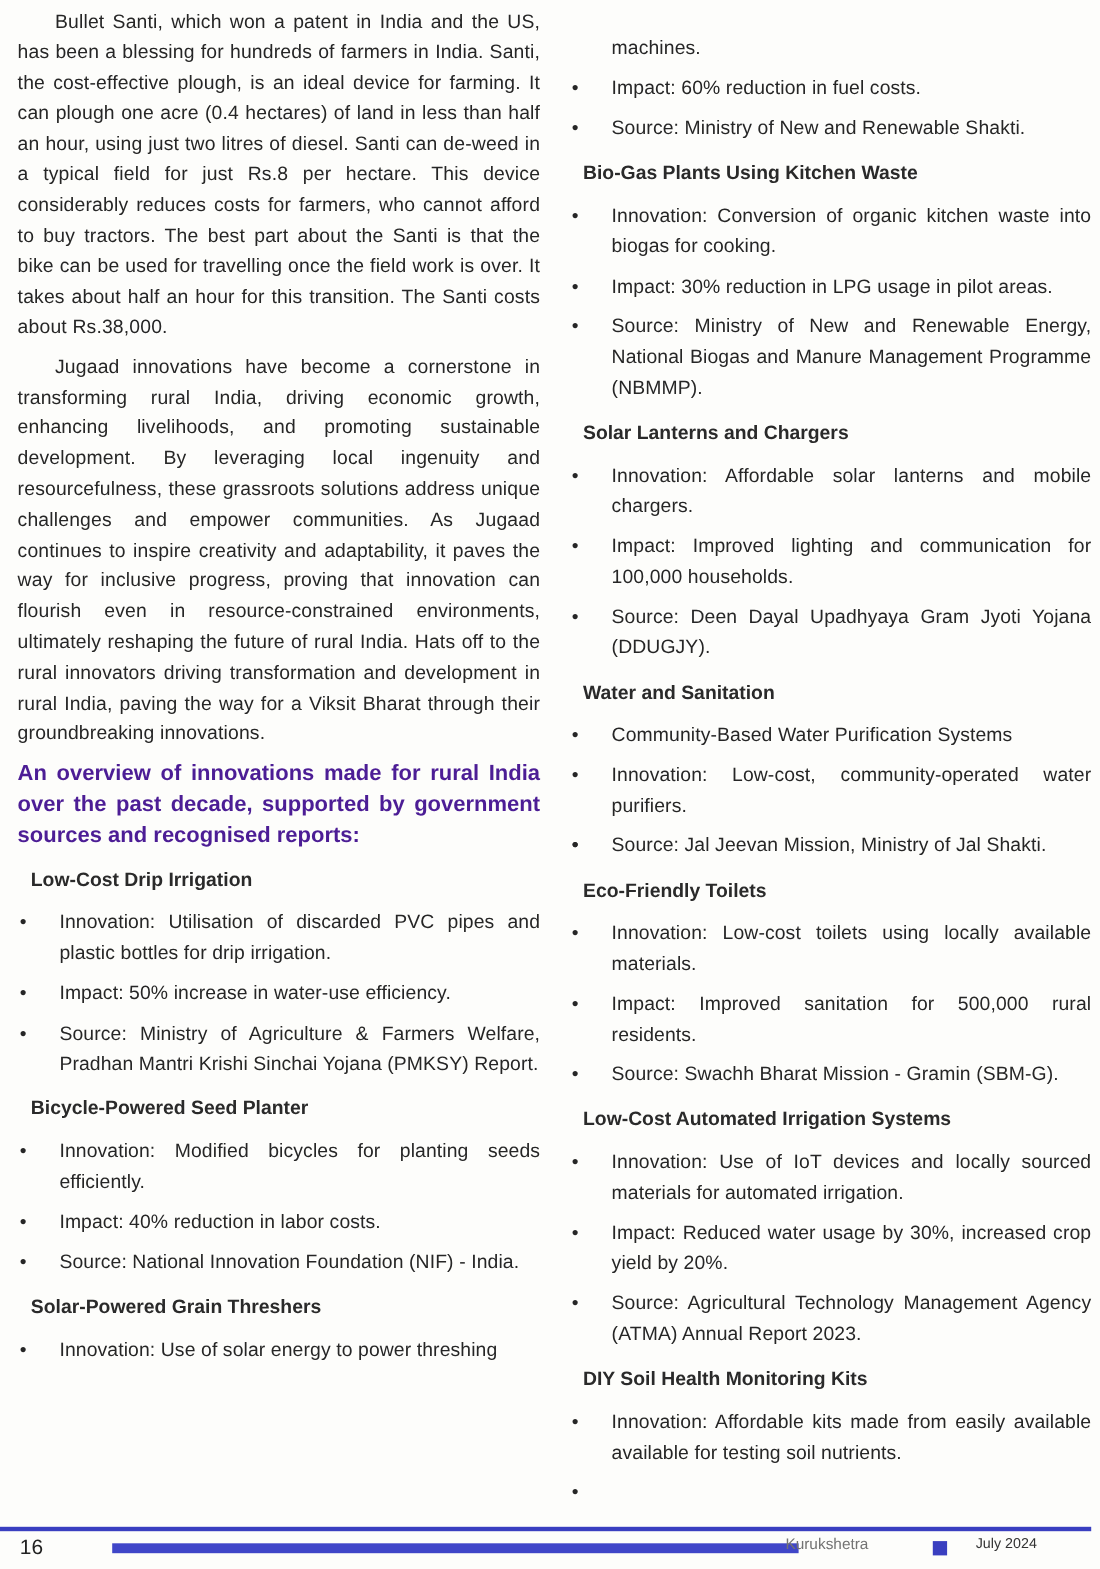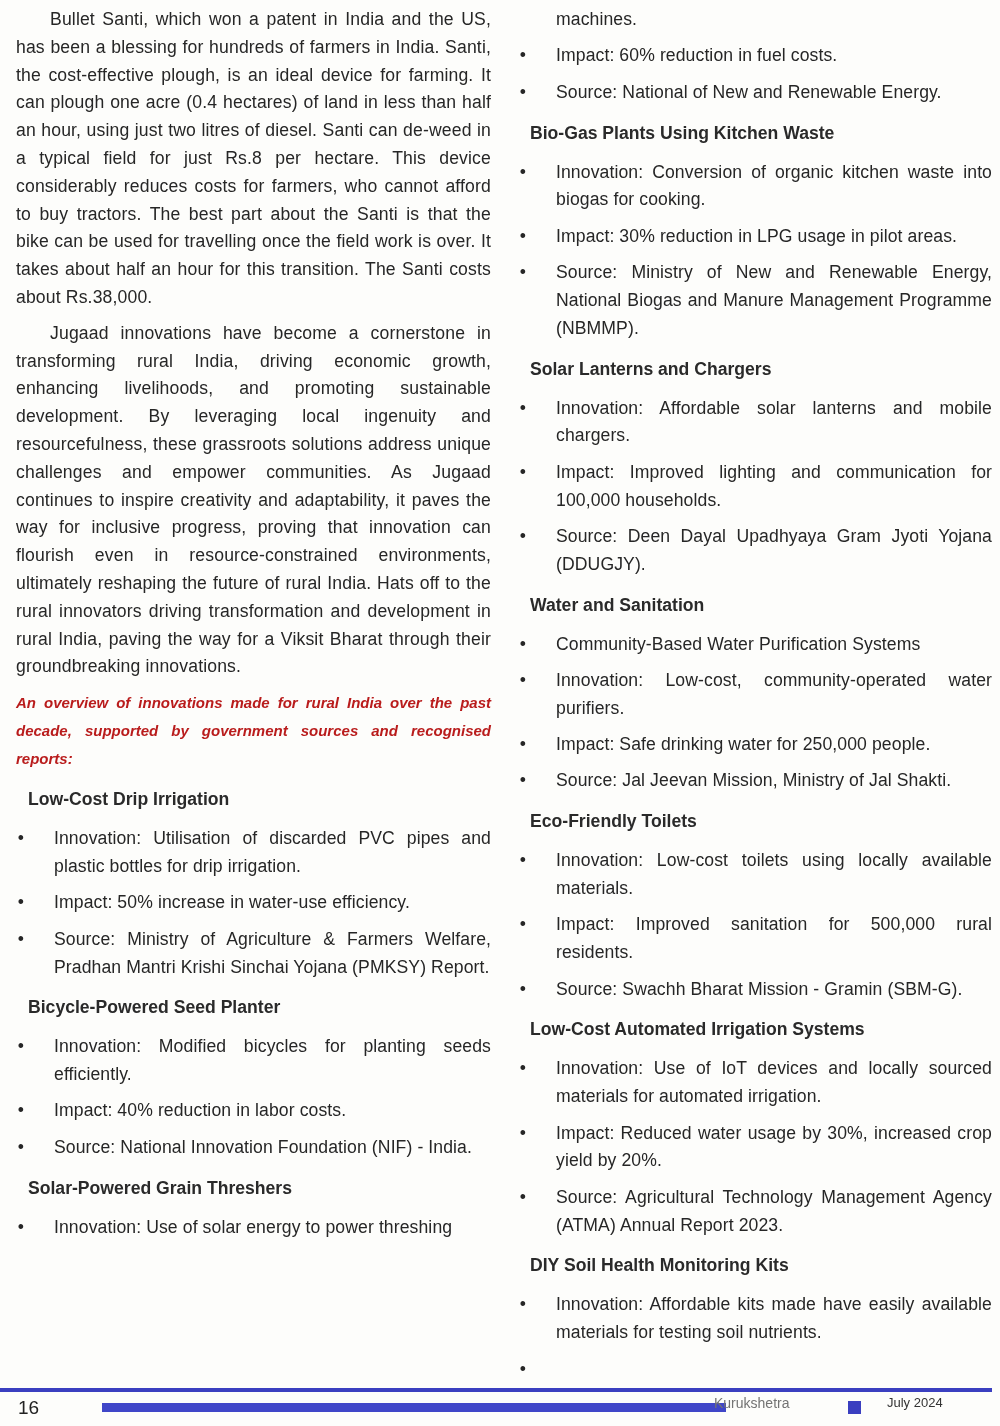--- a/index.html
+++ b/index.html
@@ -2,26 +2,26 @@
 <html><head>
 <meta charset="utf-8">
 <style>
   html, body { margin:0; padding:0; }
   body { width:1000px; height:1426px; background:#fdfdfb; position:relative; overflow:hidden;
          font-family:"Liberation Sans", "DejaVu Sans", sans-serif; color:#262626; }
   .col { position:absolute; top:6px; }
   .left { left:16px; width:475px; }
   .right { left:518px; width:474px; }
   p.para { margin:0 0 8px 0; font-size:17.6px; line-height:27.8px; text-align:justify; text-indent:34px; letter-spacing:0.15px; }
-  .pink { color:#b91c1c; font-weight:bold; font-size:15px; line-height:28px; margin:6px 0 6px 0; text-align:justify;font-style:italic; }
+  .pink { color:#4c1d95; font-weight:bold; font-size:20px; line-height:28px; margin:6px 0 6px 0; text-align:justify; }
   h3 { margin:12px; font-size:17.6px; line-height:28px; font-weight:bold; color:#2a2a2a; }
   ul { list-style:none; margin:0 0 4px 0; padding:0; }
   li { position:relative; padding-left:38px; font-size:17.6px; line-height:27.8px; margin-bottom:8.6px; text-align:justify; letter-spacing:0.1px; }
   li .bullet { position:absolute; left:0; top:0; width:10px; text-align:center; }
-  li.cont { padding-left:38px; }
+  li.cont { padding-left:38px;margin-top:24px; }
   .footer { position:absolute; left:0; top:1385px; width:1000px; height:41px; }
   .footer .topline { position:absolute; left:0; top:3px; width:992px; height:4px; background:#3a3fc0; }
   .footer .pagenum { position:absolute; left:18px; top:12px; font-size:19px; color:#222; }
   .footer .bar { position:absolute; left:102px; top:18px; width:624px; height:9px; background:#4046c8; }
   .footer .mag { position:absolute; left:714px; top:10px; font-size:14px; color:#737373; }
   .footer .sq { position:absolute; left:848px; top:16px; width:13px; height:13px; background:#3a3fc0; }
   .footer .date { position:absolute; left:887px; top:10px; font-size:13px; color:#333; }
 </style>
 </head>
 <body>
@@ -54,21 +54,21 @@
     <ul>
       <li><span class="bullet">•</span><span>Innovation: Use of solar energy to power threshing</span></li>
     </ul>
   </div>
 </div>
 
 <div class="col right">
   <ul>
     <li class="cont"><span>machines.</span></li>
     <li><span class="bullet">•</span><span>Impact: 60% reduction in fuel costs.</span></li>
-    <li><span class="bullet">•</span><span>Source: National of New and Renewable Energy.</span></li>
+    <li><span class="bullet">•</span><span>Source: Ministry of New and Renewable Shakti.</span></li>
   </ul>
 
   <div>
     <h3>Bio-Gas Plants Using Kitchen Waste</h3>
     <ul>
       <li><span class="bullet">•</span><span>Innovation: Conversion of organic kitchen waste into biogas for cooking.</span></li>
       <li><span class="bullet">•</span><span>Impact: 30% reduction in LPG usage in pilot areas.</span></li>
       <li><span class="bullet">•</span><span>Source: Ministry of New and Renewable Energy, National Biogas and Manure Management Programme (NBMMP).</span></li>
     </ul>
   </div>
@@ -80,21 +80,21 @@
       <li><span class="bullet">•</span><span>Impact: Improved lighting and communication for 100,000 households.</span></li>
       <li><span class="bullet">•</span><span>Source: Deen Dayal Upadhyaya Gram Jyoti Yojana (DDUGJY).</span></li>
     </ul>
   </div>
 
   <div>
     <h3>Water and Sanitation</h3>
     <ul>
       <li><span class="bullet">•</span><span>Community-Based Water Purification Systems</span></li>
       <li><span class="bullet">•</span><span>Innovation: Low-cost, community-operated water purifiers.</span></li>
-      <li><span class="bullet">•</span><span>Impact: Safe drinking water for 250,000 people.</span></li>
+      <li><span class="bullet">•</span></li>
       <li><span class="bullet">•</span><span>Source: Jal Jeevan Mission, Ministry of Jal Shakti.</span></li>
     </ul>
   </div>
 
   <div>
     <h3>Eco-Friendly Toilets</h3>
     <ul>
       <li><span class="bullet">•</span><span>Innovation: Low-cost toilets using locally available materials.</span></li>
       <li><span class="bullet">•</span><span>Impact: Improved sanitation for 500,000 rural residents.</span></li>
       <li><span class="bullet">•</span><span>Source: Swachh Bharat Mission - Gramin (SBM-G).</span></li>
@@ -106,21 +106,21 @@
     <ul>
       <li><span class="bullet">•</span><span>Innovation: Use of IoT devices and locally sourced materials for automated irrigation.</span></li>
       <li><span class="bullet">•</span><span>Impact: Reduced water usage by 30%, increased crop yield by 20%.</span></li>
       <li><span class="bullet">•</span><span>Source: Agricultural Technology Management Agency (ATMA) Annual Report 2023.</span></li>
     </ul>
   </div>
 
   <div>
     <h3>DIY Soil Health Monitoring Kits</h3>
     <ul>
-      <li><span class="bullet">•</span><span>Innovation: Affordable kits made have easily available materials for testing soil nutrients.</span></li>
+      <li><span class="bullet">•</span><span>Innovation: Affordable kits made from easily available available for testing soil nutrients.</span></li>
       <li><span class="bullet">•</span></li>
     </ul>
   </div>
 </div>
 
 <div class="footer">
   <div class="topline"></div>
   <span class="pagenum">16</span>
   <div class="bar"></div>
   <span class="mag">Kurukshetra</span>

